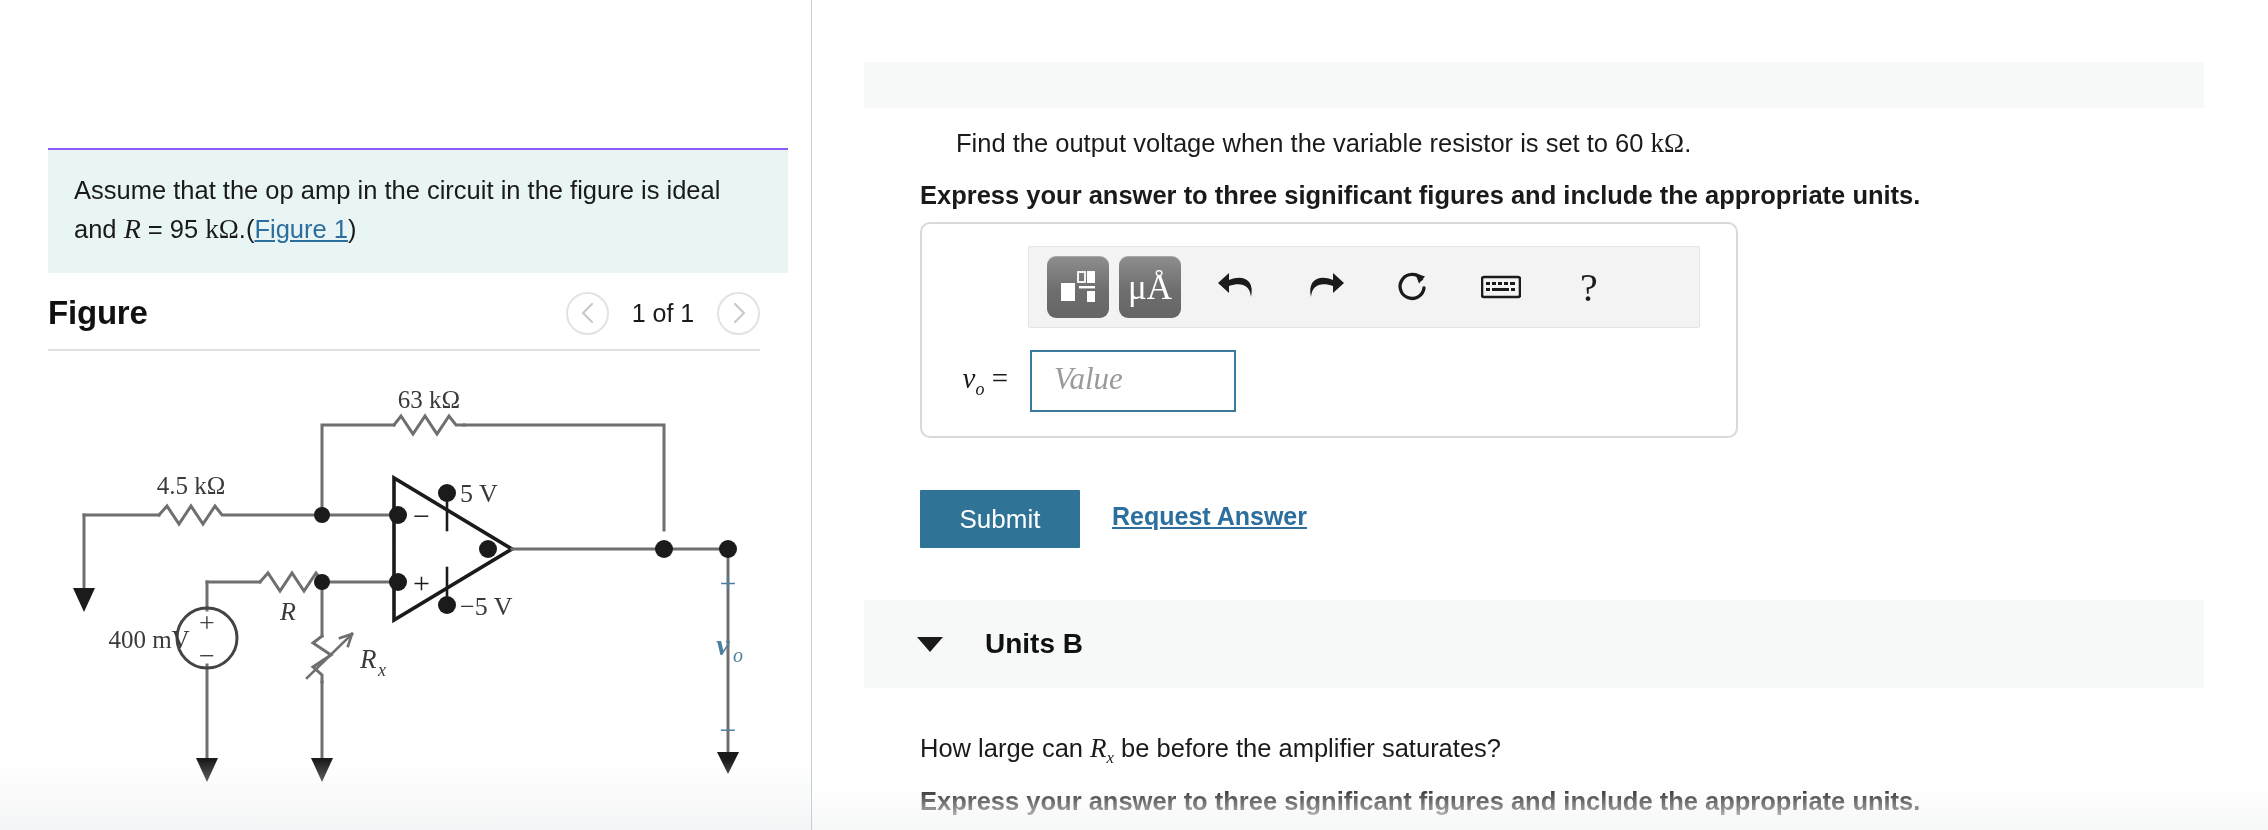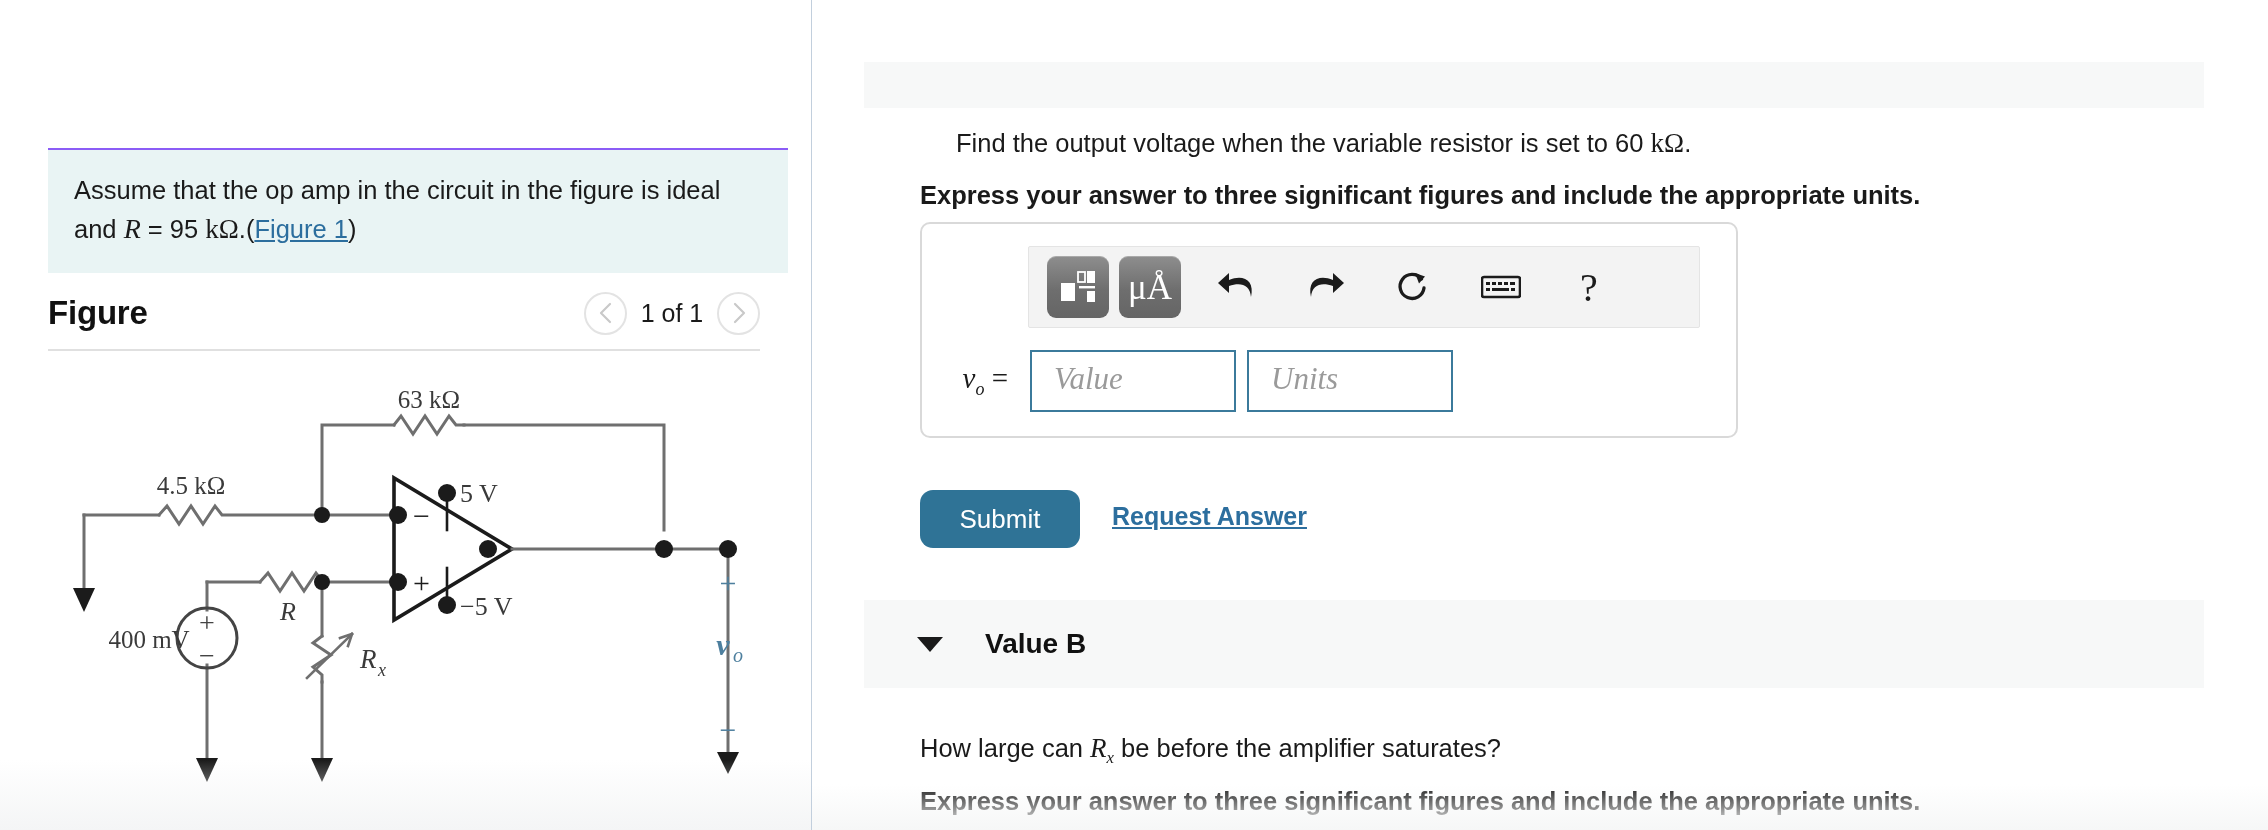--- a/index.html
+++ b/index.html
@@ -76,21 +76,21 @@
   }
   .figure-title {
     font-size: 33px;
     font-weight: bold;
     color: #111;
     letter-spacing: -0.2px;
   }
   .fig-nav {
     display: flex;
     align-items: center;
-    gap: 8px;
+    gap: 17px;
   }
   .nav-circle {
     width: 43px; height: 43px;
     border-radius: 50%;
     border: 2px solid #e3e3e3;
     display: flex; align-items: center; justify-content: center;
     background: #fff;
     cursor: pointer;
   }
   .nav-circle svg { display:block; }
@@ -226,21 +226,21 @@
   .ans-input::placeholder { color: #9a9a9a; opacity: 1; }
   .ans-input.units { margin-left: 3px; }
 
   .submit-btn {
     position: absolute;
     left: 108px; top: 490px;
     width: 160px; height: 58px;
     background: #2f7396;
     color: #ffffff;
     border: none;
-    border-radius: 13px;
+    border-radius: 1px;
     font-family: "Liberation Sans", sans-serif;
     font-size: 26px;
     cursor: pointer;
   }
   .request-link {
     position: absolute;
     left: 300px; top: 502px;
     color: #2c6e9e;
     font-size: 25px;
     font-weight: bold;
@@ -470,30 +470,29 @@
         </div>
         <div class="mb-plain q">?</div>
       </div>
 
       <div class="answer-row">
         <div class="vo-label">
           <span>v</span><sub>o</sub>
           <span style="font-style:normal">=</span>
         </div>
         <input class="ans-input" type="text" placeholder="Value" style="">
-        <input class="ans-input units" type="text" placeholder="Units" style="">
       </div>
     </div>
 
     <button class="submit-btn">Submit</button>
     <a class="request-link">Request Answer</a>
 
     <div class="partb-bar">
       <div class="caret"></div>
-      <div class="partb-title">Value B</div>
+      <div class="partb-title">Units B</div>
     </div>
 
     <div class="q-text" id="qb-prompt">
       <span>How large can </span><span class="mi"><span>R</span><sub>x</sub></span><span> be before the amplifier saturates?</span>
     </div>
 
     <div class="q-text" id="qb-instr">Express your answer to three significant figures and include the appropriate units.</div>
 
     <div class="right-bottom-fade"></div>
   </div>

